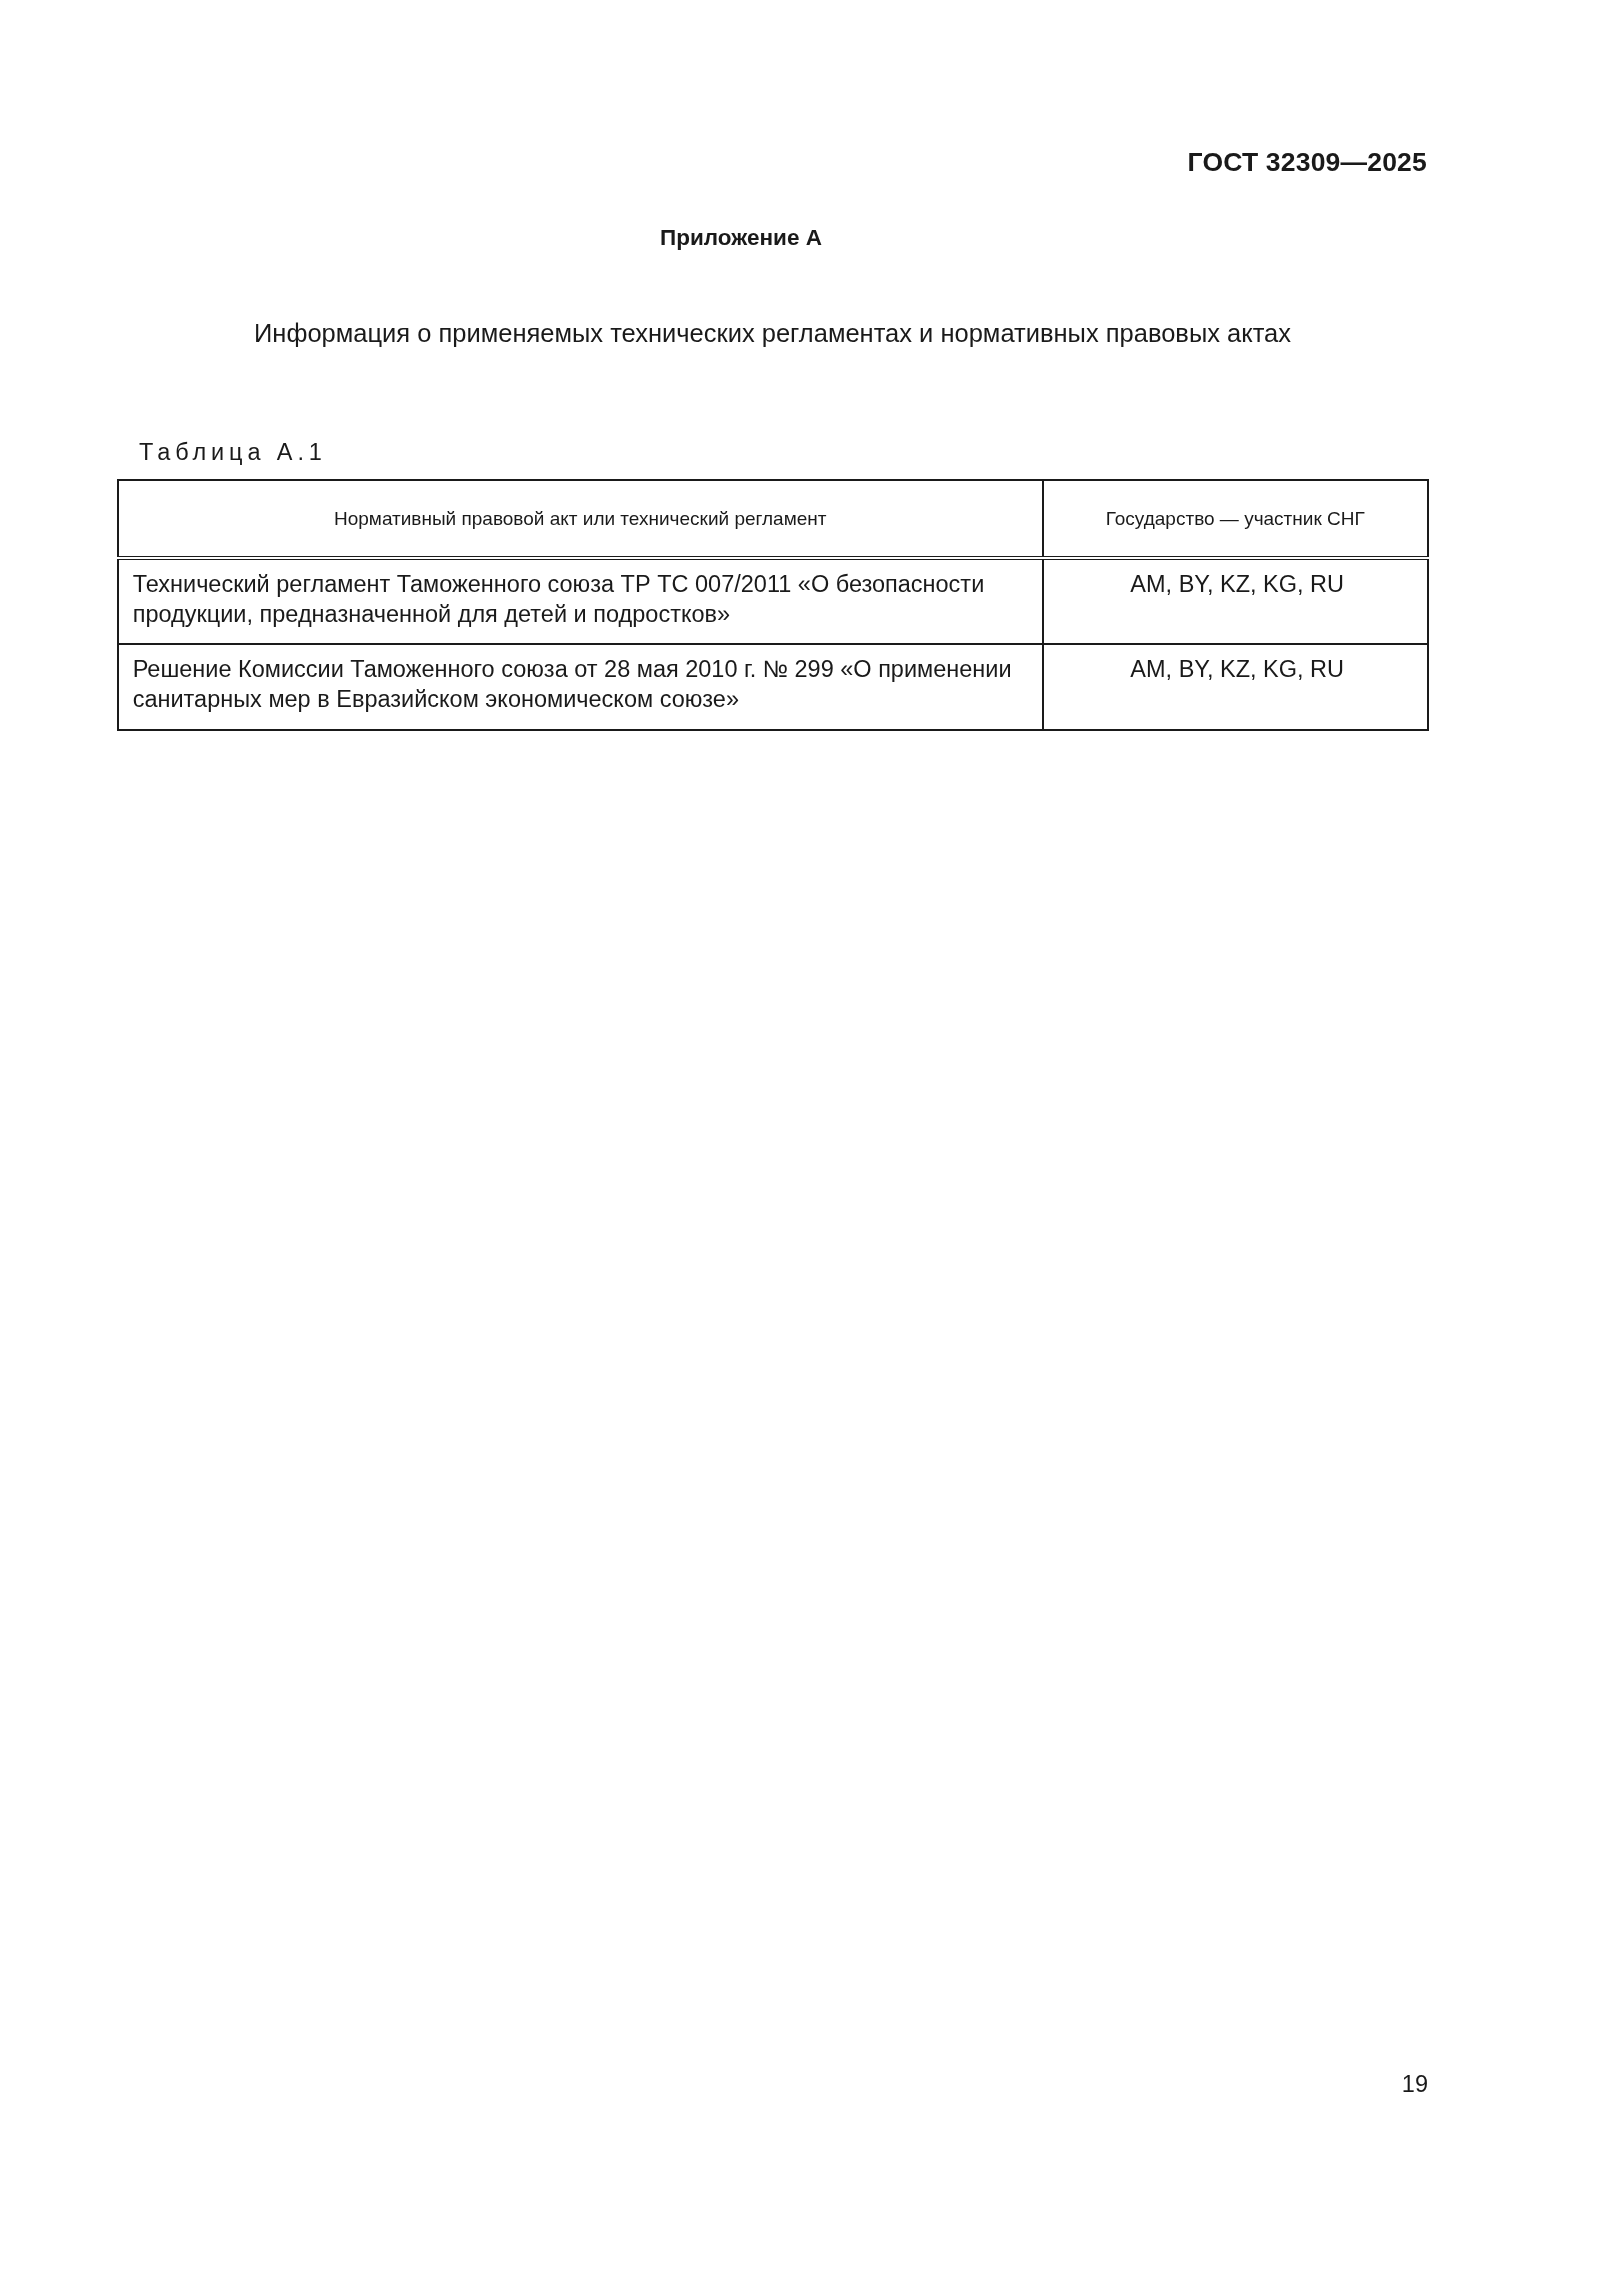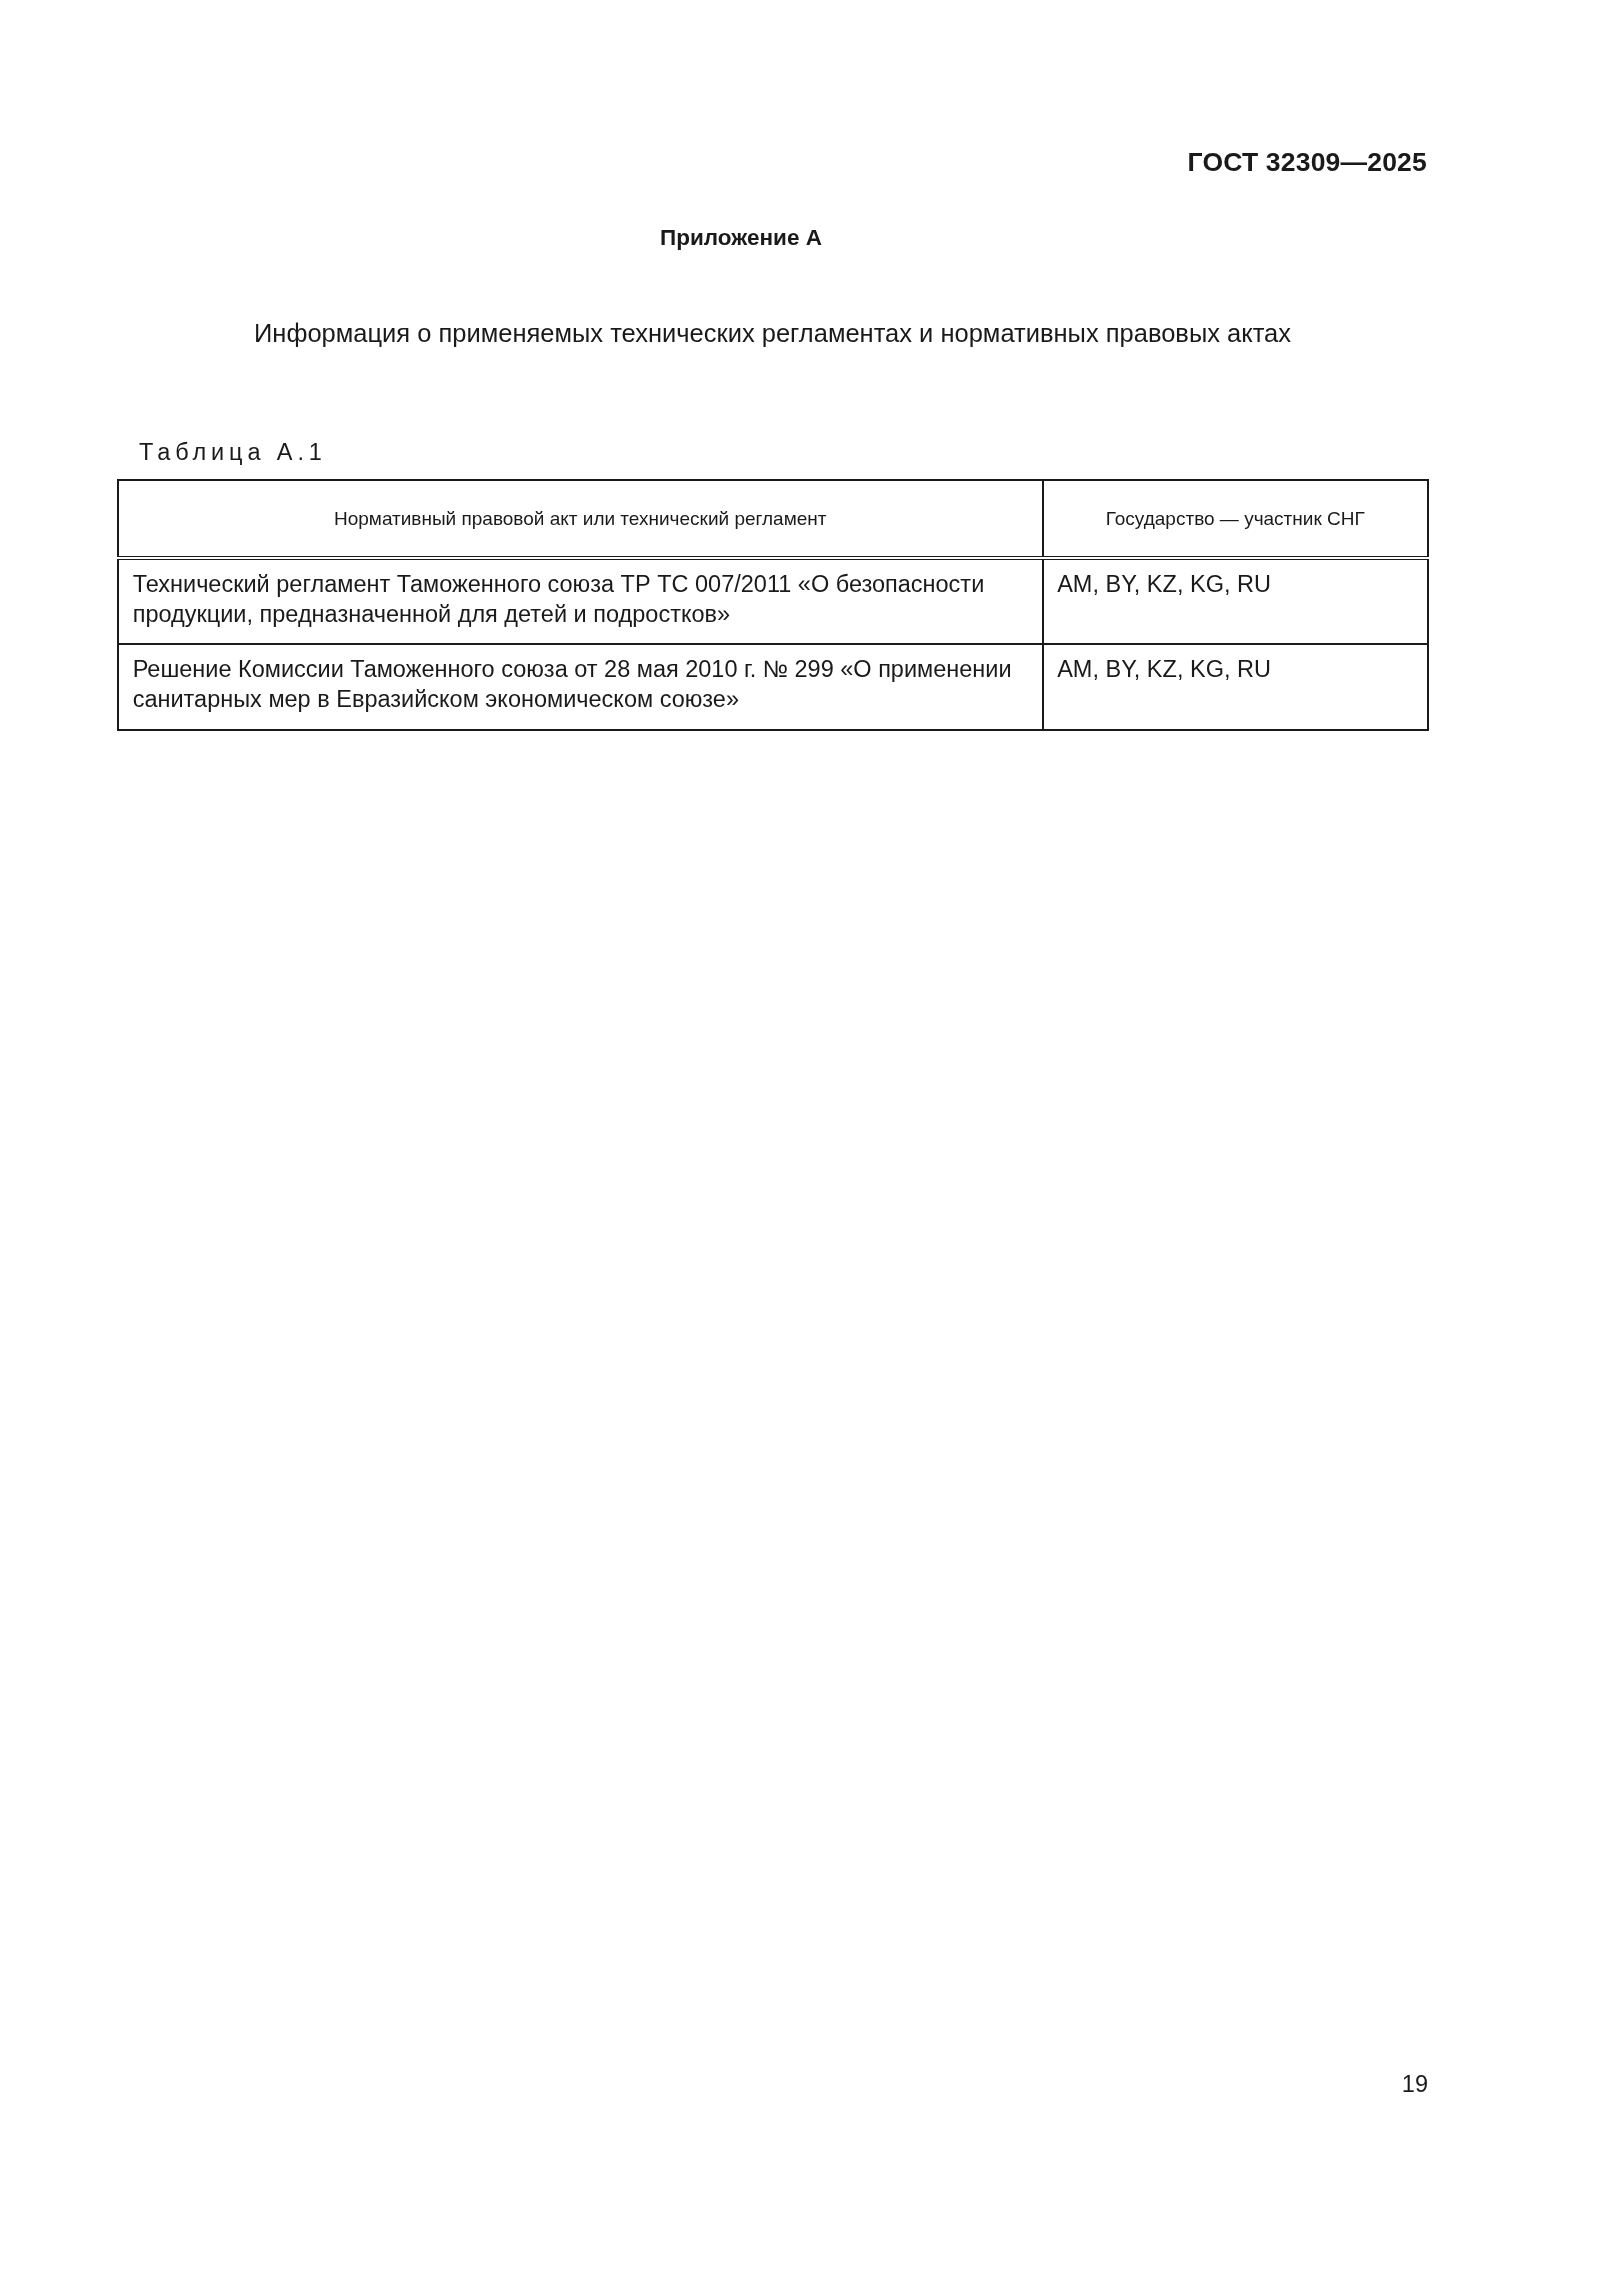--- a/index.html
+++ b/index.html
@@ -37,21 +37,21 @@
       height: 43px; padding: 16px; vertical-align: middle;
       border-bottom: 4.9px double #1a1a1a;
     }
     table.main td {
       font-size: 23.5px; line-height: 30px; padding: 8.8px 9.8px 14.7px 13.7px;
       border-bottom: 2.9px solid #1a1a1a;
       margin-top: 20px;
     }
     col.c1 { width: 926px; }
     col.c2 { width: 386px; }
-    td.states { }
+    td.states { text-align: center; }
     .page-num {
       position: absolute; right: 193px; top: 2071px; font-size: 23.5px;
     }
   </style>
 </head>
 <body>
 
 <div class="doc-code">ГОСТ 32309—2025</div>
 
 <div class="appendix">

